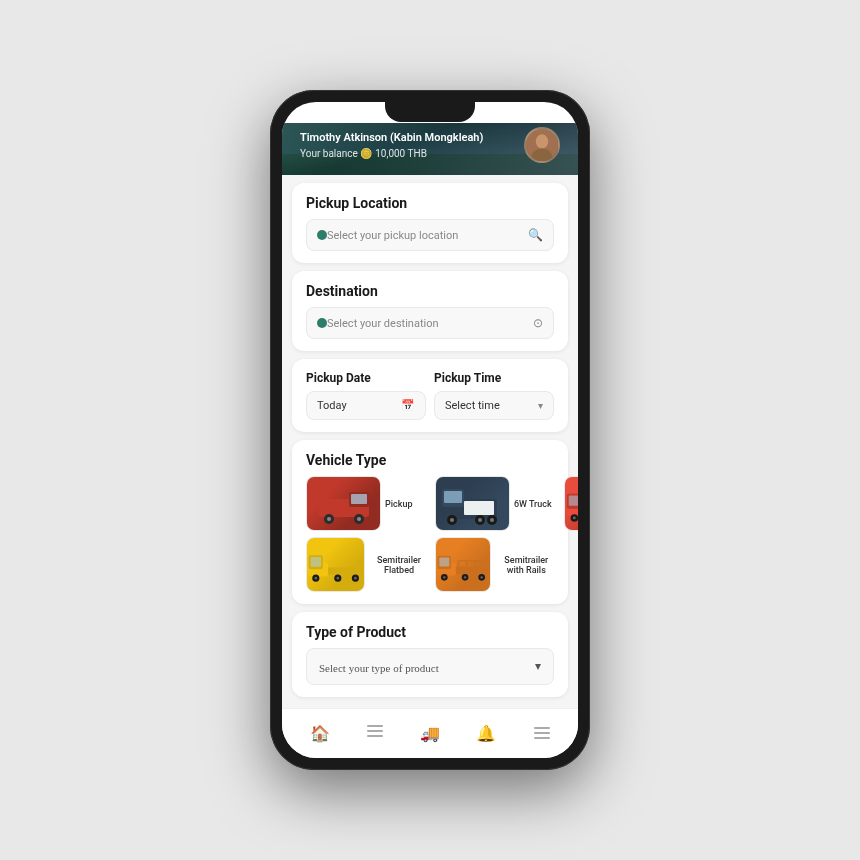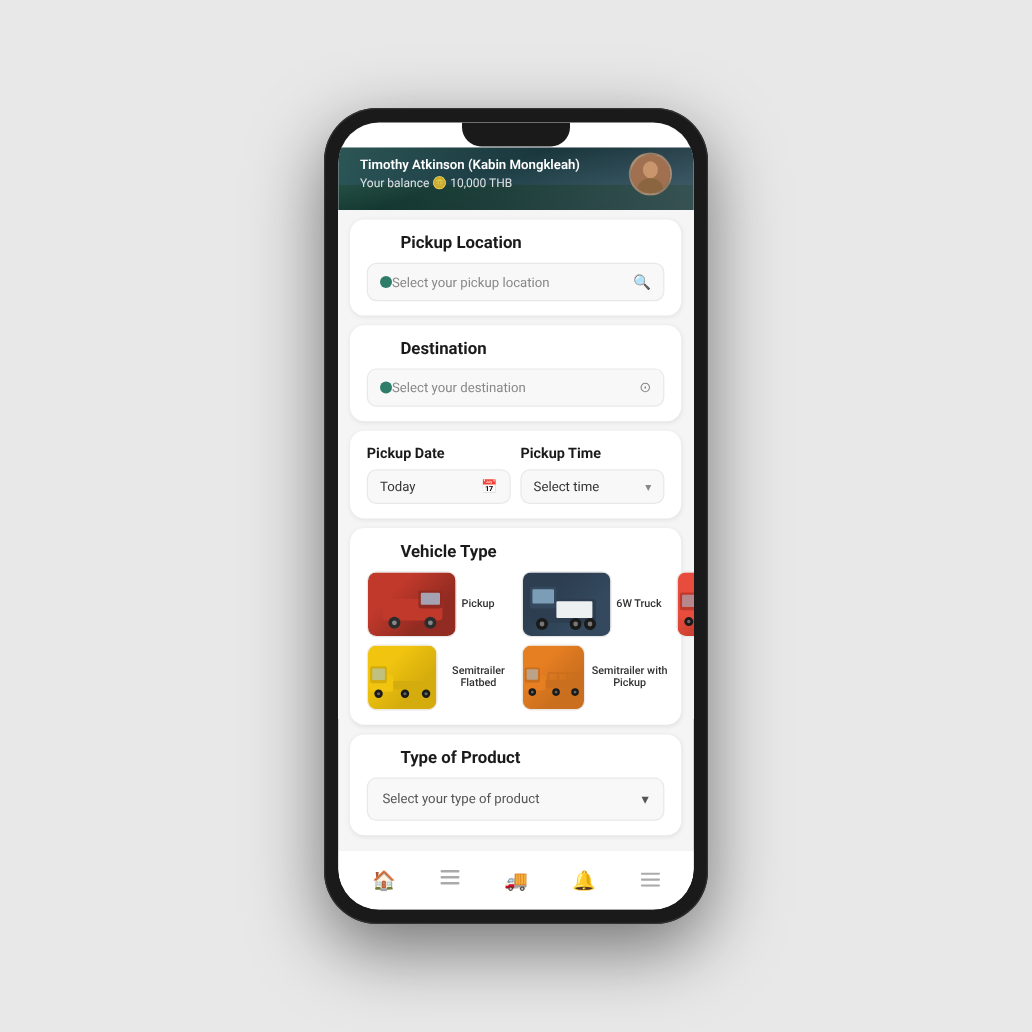--- a/index.html
+++ b/index.html
@@ -192,21 +192,20 @@
       border-radius: 12px;
       padding: 12px 14px;
       box-shadow: 0 1px 4px rgba(0,0,0,0.08);
     }
 
     .section-title {
       font-size: 14px;
       font-weight: 700;
       color: #1a1a1a;
       margin-bottom: 8px;
-      margin-left: 28px;
     }
 
     .input-row {
       display: flex;
       align-items: center;
       gap: 0;
       background: #f8f8f8;
       border-radius: 8px;
       border: 1px solid #e8e8e8;
       padding: 8px 10px;
@@ -349,26 +348,27 @@
       width: 100%;
       height: 100%;
       display: flex;
       align-items: center;
       justify-content: center;
     }
 
     
     .product-select {
       display: flex;
-      align-items: flex-start;
+      align-items: flex-end;
       justify-content: space-between;
       background: #f8f8f8;
       border: 1px solid #e8e8e8;
       border-radius: 8px;
       padding: 10px 12px;
+      font-family: Liberation Serif, serif;
     }
 
     .product-select-text {
       font-size: 11px;
       color: #555;
     }
 
     
     .bottom-nav {
       position: absolute;
@@ -608,21 +608,21 @@
                   <line x1="27" y1="18" x2="59" y2="18" stroke="#ca6f1e" stroke-width="2"></line>
                   <circle cx="10" cy="38" r="4" fill="#1a1a1a"></circle>
                   <circle cx="10" cy="38" r="1.5" fill="#666"></circle>
                   <circle cx="35" cy="38" r="4" fill="#1a1a1a"></circle>
                   <circle cx="35" cy="38" r="1.5" fill="#666"></circle>
                   <circle cx="55" cy="38" r="4" fill="#1a1a1a"></circle>
                   <circle cx="55" cy="38" r="1.5" fill="#666"></circle>
                 </svg>
               </div>
             </div>
-            <span class="vehicle-label">Semitrailer with Pickup</span>
+            <span class="vehicle-label">Semitrailer with Rails</span>
           </div>
 
         </div>
       </div>
 
       <div class="card">
         <div class="section-title">Type of Product</div>
         <div class="product-select">
           <span class="product-select-text">Select your type of product</span>
           <span style="font-size:12px;color:#555;">▾</span>

